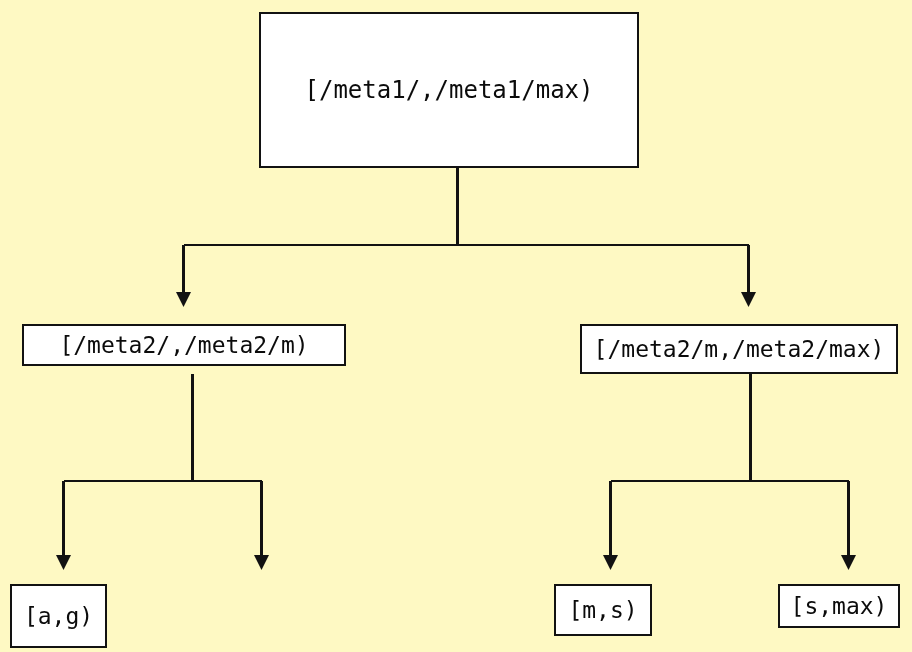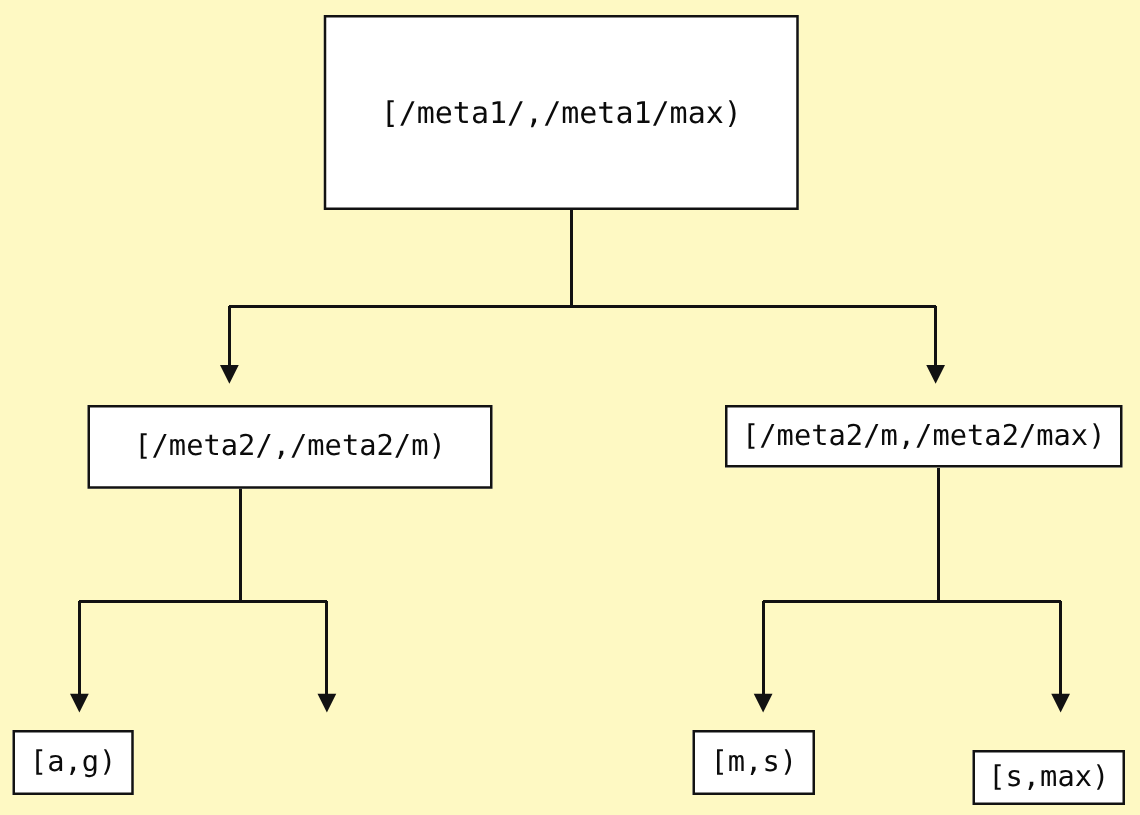--- a/index.html
+++ b/index.html
@@ -76,34 +76,34 @@
       <polygon points="254,555 269,555 261.5,570"></polygon>
       <polygon points="603,555 618,555 610.5,570"></polygon>
       <polygon points="841,555 856,555 848.5,570"></polygon>
     </g>
   </svg>
 
   <div class="node-box level-root" style="left:259px; top:12px; width:380px; height:156px;">
     <span class="node-label">[/meta1/,/meta1/max)</span>
   </div>
 
-  <div class="node-box level-mid" style="left:22px; top:324px; width:324px; height:67px;margin-left:48px;">
+  <div class="node-box level-mid" style="left:22px; top:324px; width:324px; height:42px;">
     <span class="node-label">[/meta2/,/meta2/m)</span>
   </div>
 
   <div class="node-box level-mid" style="left:580px; top:324px; width:318px; height:50px;">
     <span class="node-label">[/meta2/m,/meta2/max)</span>
   </div>
 
-  <div class="node-box level-leaf" style="left:10px; top:584px; width:97px; height:52px;">
+  <div class="node-box level-leaf" style="left:10px; top:584px; width:97px; height:64px;">
     <span class="node-label">[a,g)</span>
   </div>
 
 
   <div class="node-box level-leaf" style="left:554px; top:584px; width:98px; height:52px;">
     <span class="node-label">[m,s)</span>
   </div>
 
-  <div class="node-box level-leaf" style="left:778px; top:584px; width:122px; height:44px;margin-top:16px;">
+  <div class="node-box level-leaf" style="left:778px; top:584px; width:122px; height:44px;">
     <span class="node-label">[s,max)</span>
   </div>
 
 </div>
 
 </body></html>

